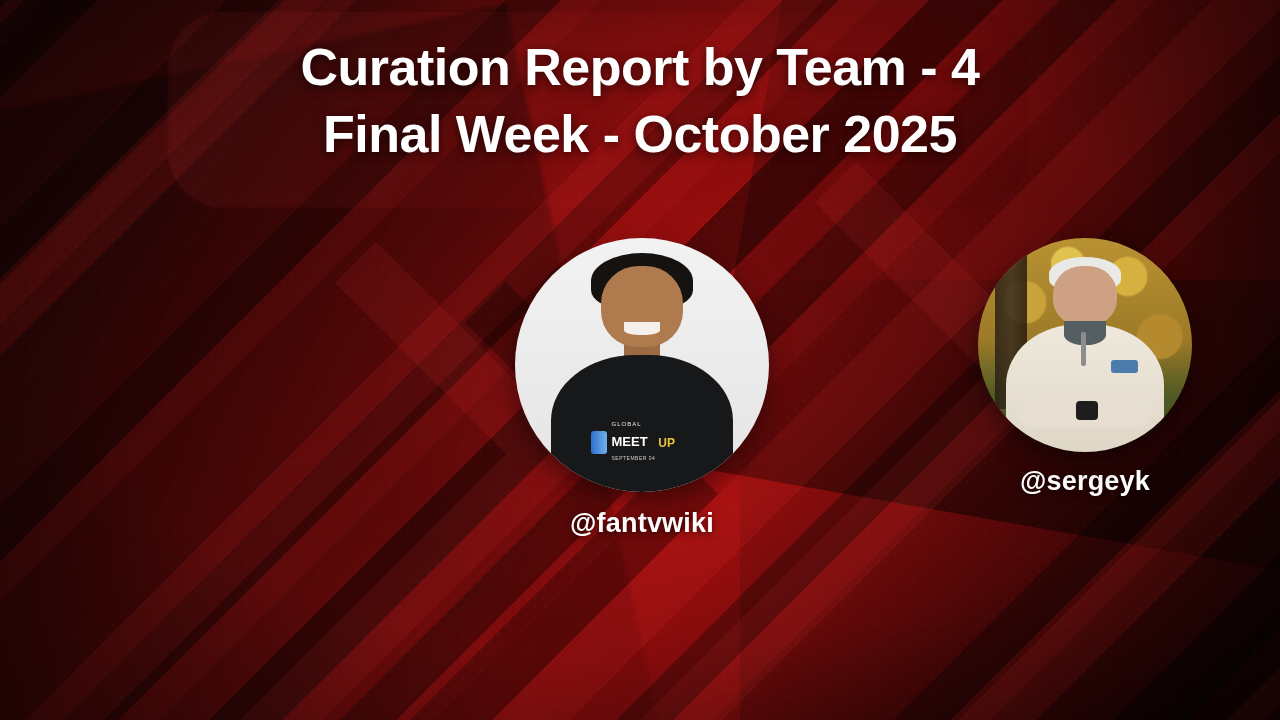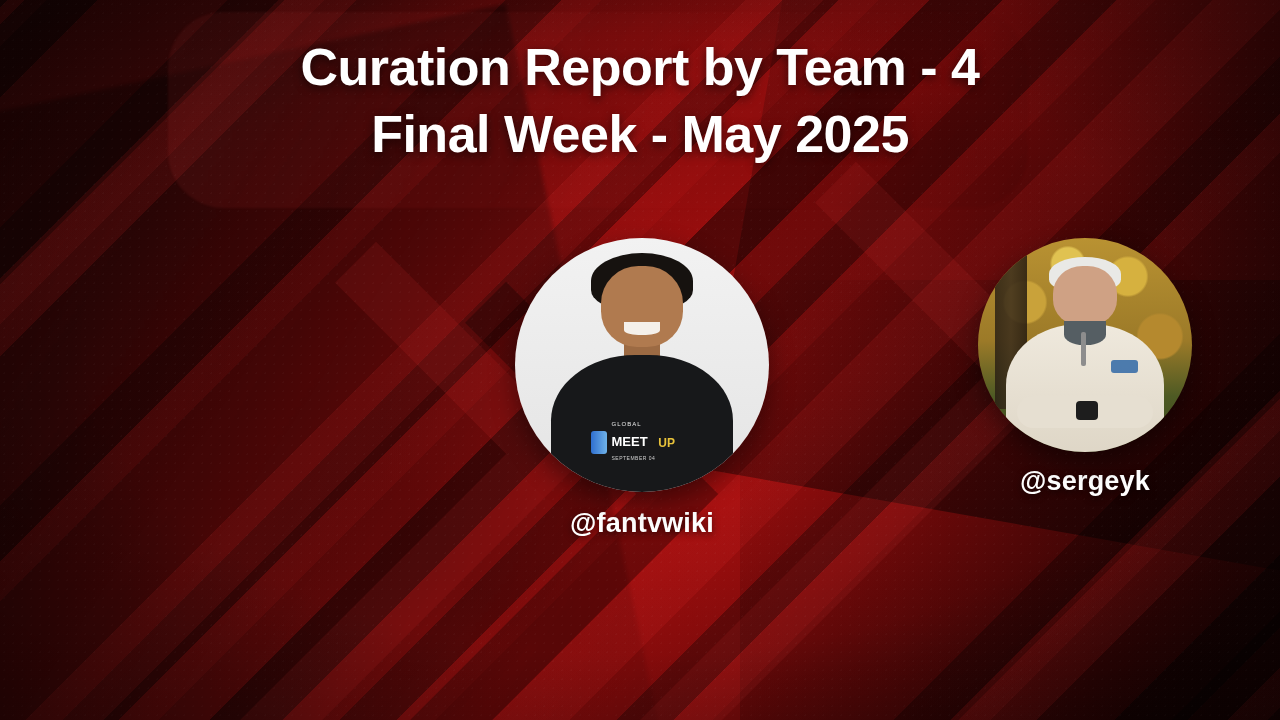--- a/index.html
+++ b/index.html
@@ -243,21 +243,21 @@
   <div class="chevron chev3"></div>
 
   <div class="title-plate"></div>
   <div class="dots"></div>
   <div class="vignette"></div>
 
   <div class="content">
 
     <div class="title-block">
       <div class="title-line">Curation Report by Team - 4</div>
-      <div class="title-line">Final Week - May 2025</div>
+      <div class="title-line">Final Week - October 2025</div>
     </div>
 
     <div class="avatars">
 
 
       <div class="person p2">
         <div class="avatar">
           <div class="av-bg a2-bg"></div>
           <div class="a2-neck"></div>
           <div class="torso a2-torso"></div>

